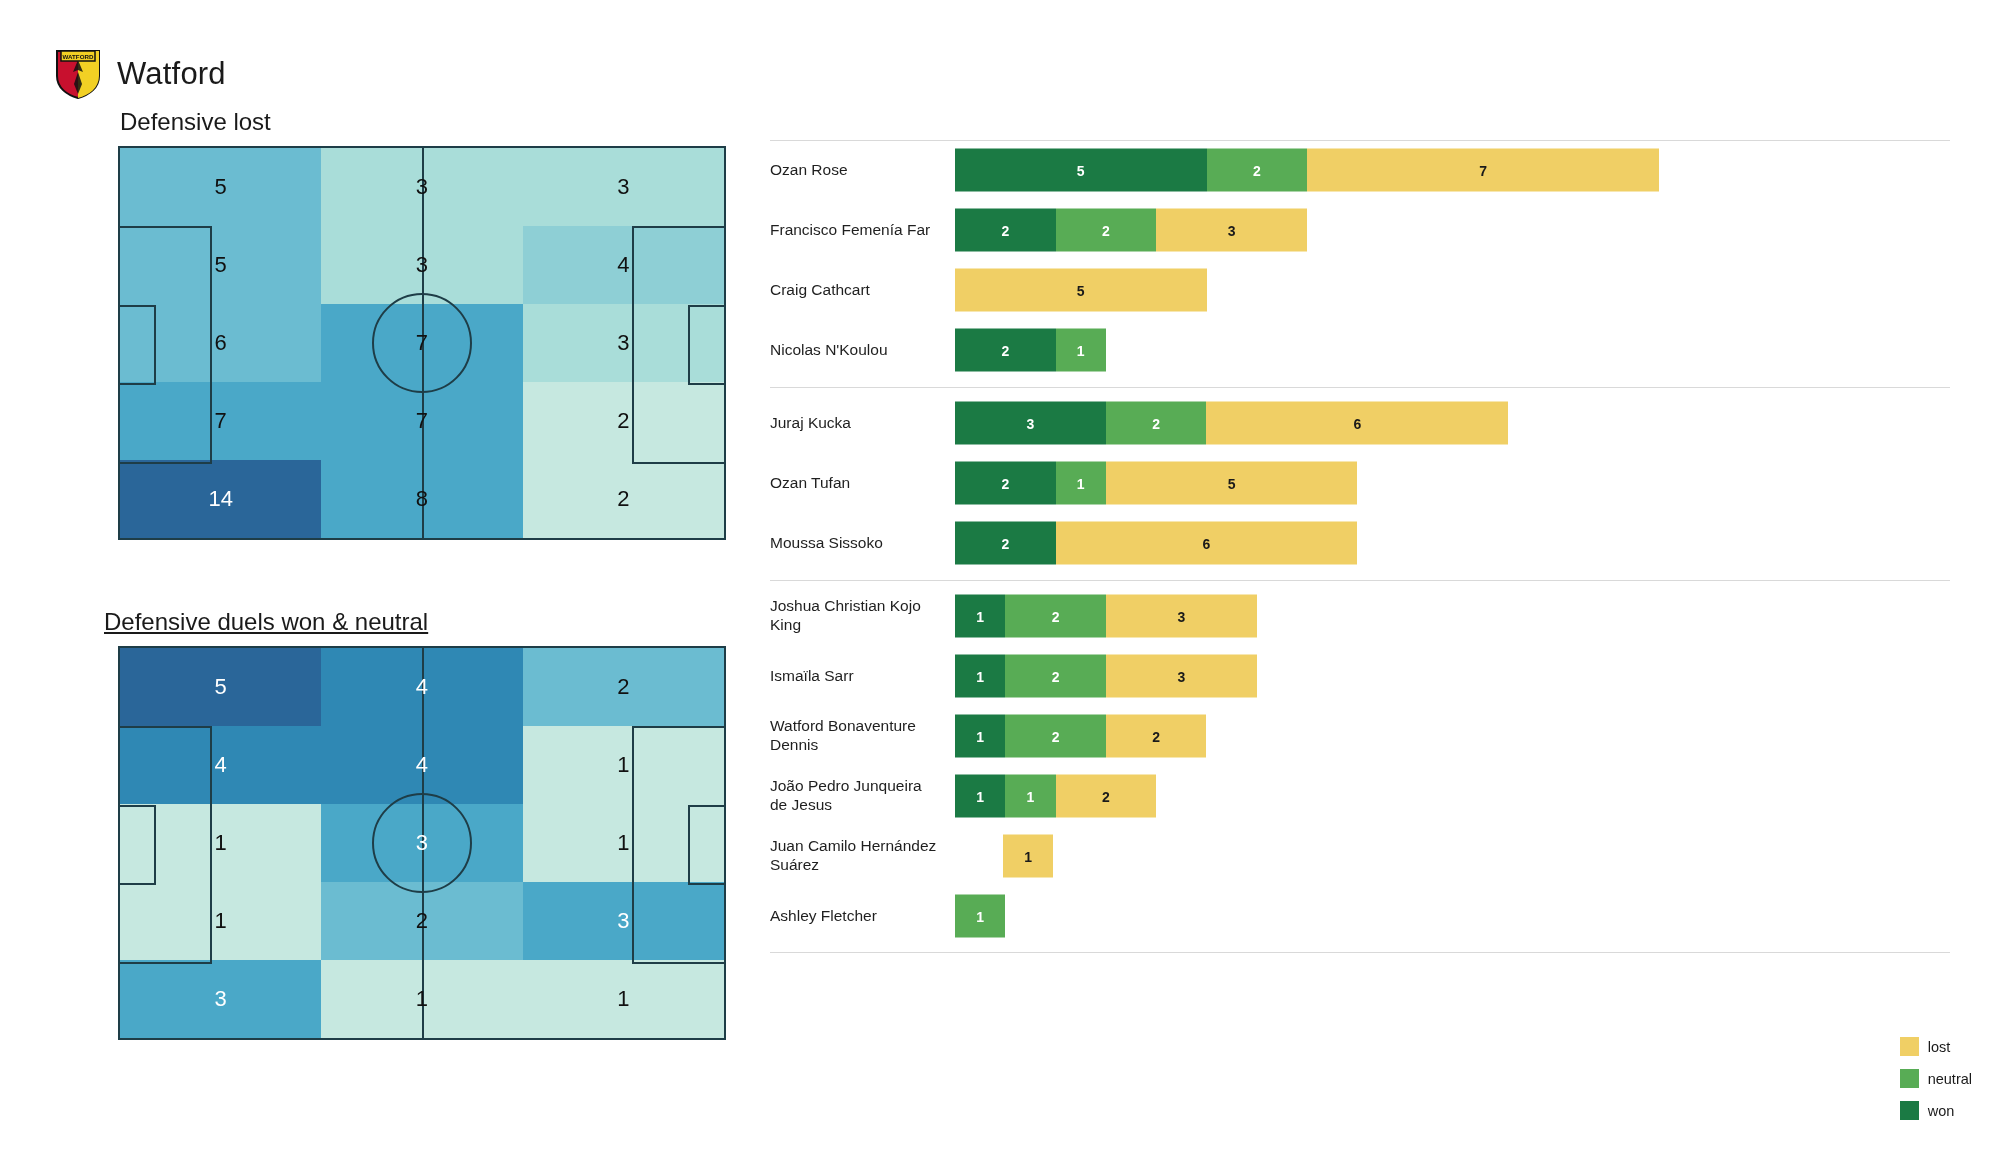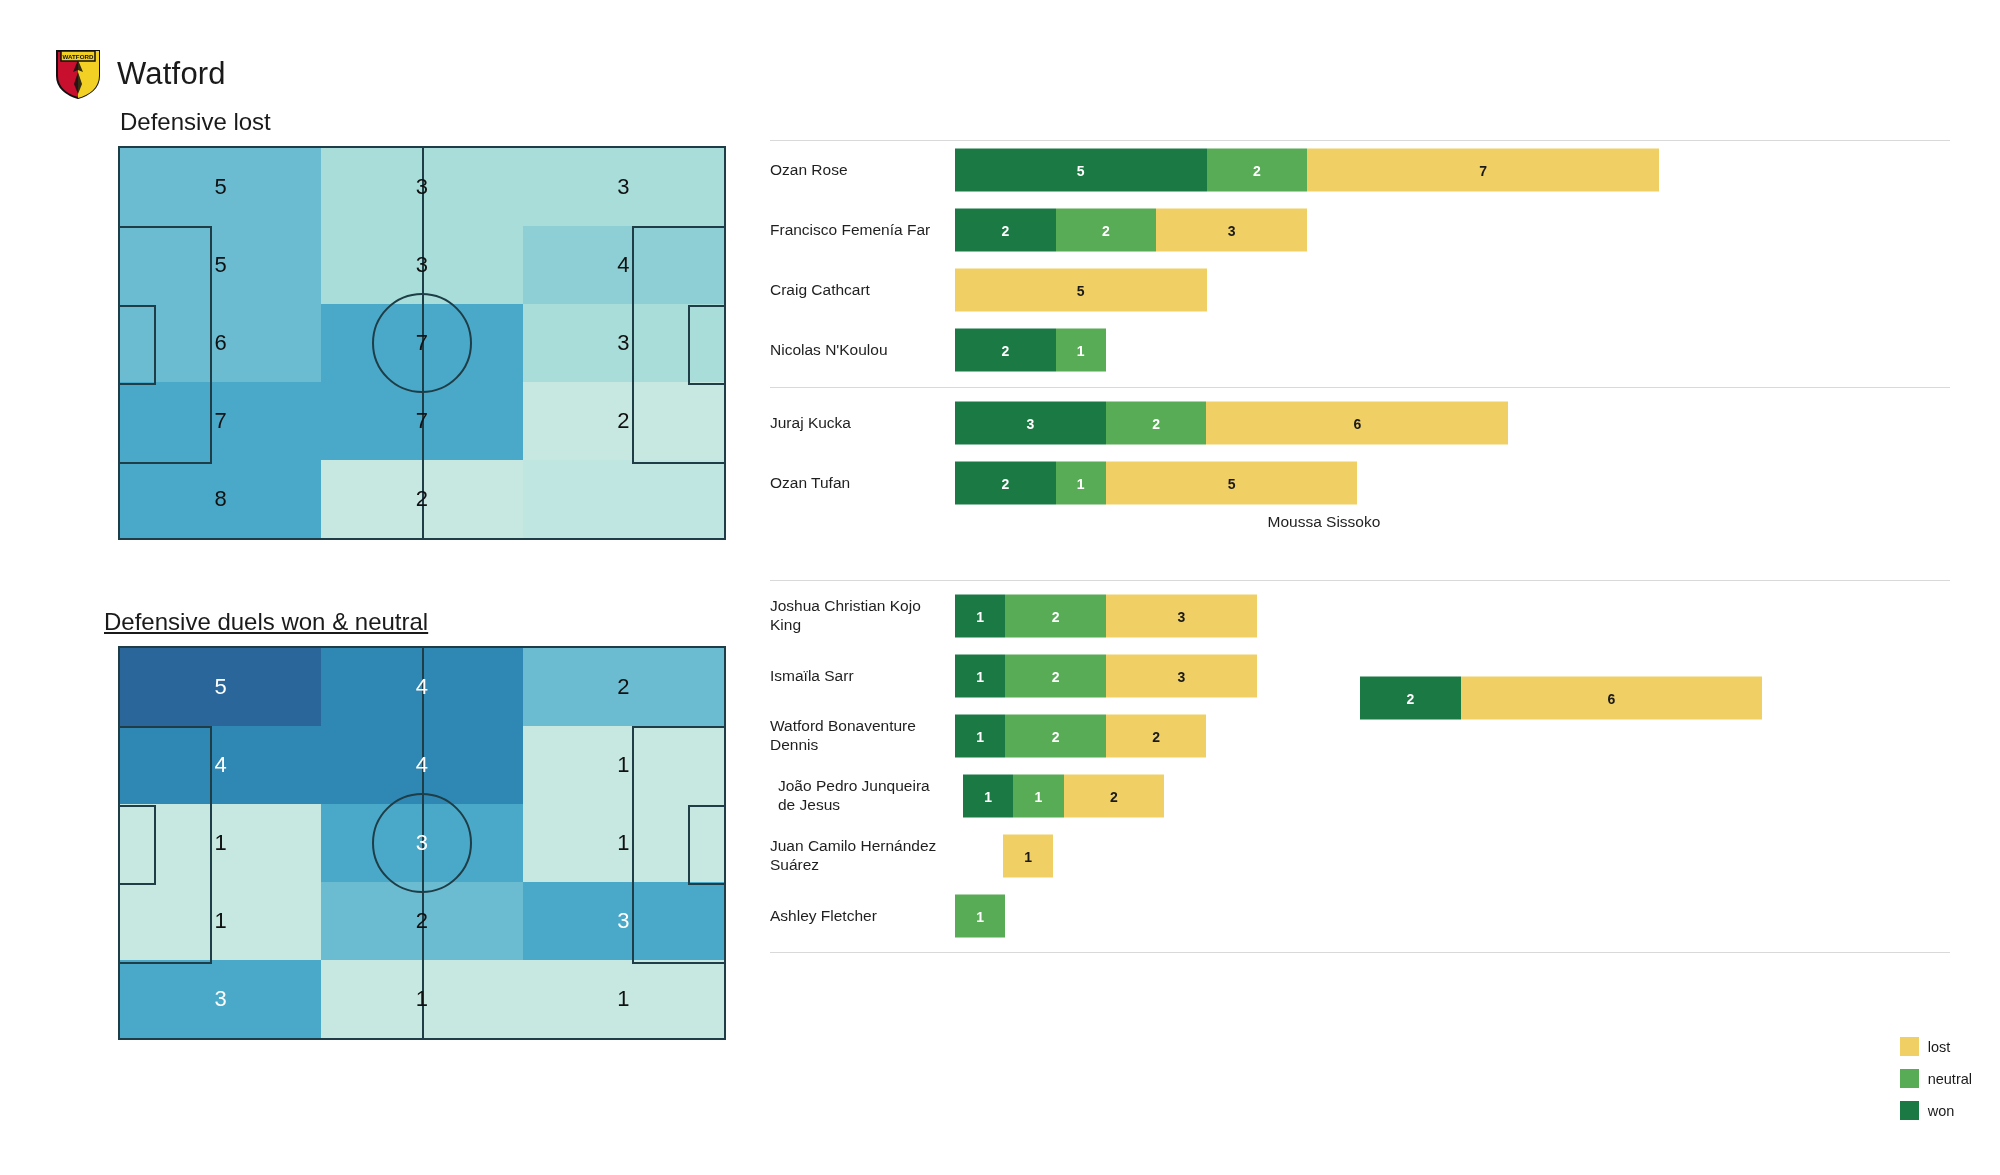--- a/index.html
+++ b/index.html
@@ -149,20 +149,23 @@
       </div>
       <div class="cell light" style="background: rgb(74, 168, 200);">
         <span>7</span>
       </div>
       <div class="cell light" style="background: rgb(74, 168, 200);">
         <span>7</span>
       </div>
       <div class="cell light" style="background: rgb(198, 232, 224);">
         <span>2</span>
       </div>
+      <div class="cell dark" style="background: rgb(42, 102, 153);">
+        <span>14</span>
+      </div>
       <div class="cell light" style="background: rgb(74, 168, 200);">
         <span>8</span>
       </div>
       <div class="cell light" style="background: rgb(198, 232, 224);">
         <span>2</span>
       </div>
       <div class="pitch-lines">
       <div class="halfway"></div>
       <div class="centre-circle"></div>
       <div class="box left" style="top:78px;  height:238px; width:92px;"></div>
@@ -282,21 +285,21 @@
       <div class="row" style="position: absolute; left: 0px; right: 0px; top: 313px; height: 60px;">
         <div class="row-label">Ozan Tufan</div>
         <div class="bar-track">
           <div class="bars">
             <div class="seg won" style="background: rgb(27, 122, 68); width: 100.6px;">2</div>
             <div class="seg neutral" style="background: rgb(88, 172, 85); width: 50.3px;">1</div>
             <div class="seg lost" style="background: rgb(240, 207, 101); width: 251.5px;">5</div>
           </div>
         </div>
       </div>
-      <div class="row" style="position: absolute; left: 0px; right: 0px; top: 373px; height: 60px; flex-direction: column;">
+      <div class="row" style="position: absolute; left: 0px; right: 0px; top: 373px; height: 60px;">
         <div class="row-label">Moussa Sissoko</div>
         <div class="bar-track">
           <div class="bars">
             <div class="seg won" style="background: rgb(27, 122, 68); width: 100.6px;">2</div>
             <div class="seg lost" style="background: rgb(240, 207, 101); width: 301.8px;">6</div>
           </div>
         </div>
       </div>
       <div class="divider" style="top: 439.5px;"></div>
       <div class="row" style="position: absolute; left: 0px; right: 0px; top: 446px; height: 60px;">
@@ -322,21 +325,21 @@
       <div class="row" style="position: absolute; left: 0px; right: 0px; top: 566px; height: 60px;">
         <div class="row-label">Watford Bonaventure Dennis</div>
         <div class="bar-track">
           <div class="bars">
             <div class="seg won" style="background: rgb(27, 122, 68); width: 50.3px;">1</div>
             <div class="seg neutral" style="background: rgb(88, 172, 85); width: 100.6px;">2</div>
             <div class="seg lost" style="background: rgb(240, 207, 101); width: 100.6px;">2</div>
           </div>
         </div>
       </div>
-      <div class="row" style="position: absolute; left: 8px; right: 0px; top: 626px; height: 60px; align-items: center;">
+      <div class="row" style="position: absolute; left: 0px; right: 0px; top: 626px; height: 60px; align-items: center;">
         <div class="row-label">João Pedro Junqueira de Jesus</div>
         <div class="bar-track">
           <div class="bars">
             <div class="seg won" style="background: rgb(27, 122, 68); width: 50.3px;">1</div>
             <div class="seg neutral" style="background: rgb(88, 172, 85); width: 50.3px;">1</div>
             <div class="seg lost" style="background: rgb(240, 207, 101); width: 100.6px;">2</div>
           </div>
         </div>
       </div>
       <div class="row" style="position: absolute; left: 0px; right: 0px; top: 686px; height: 60px; gap: 48px;">

